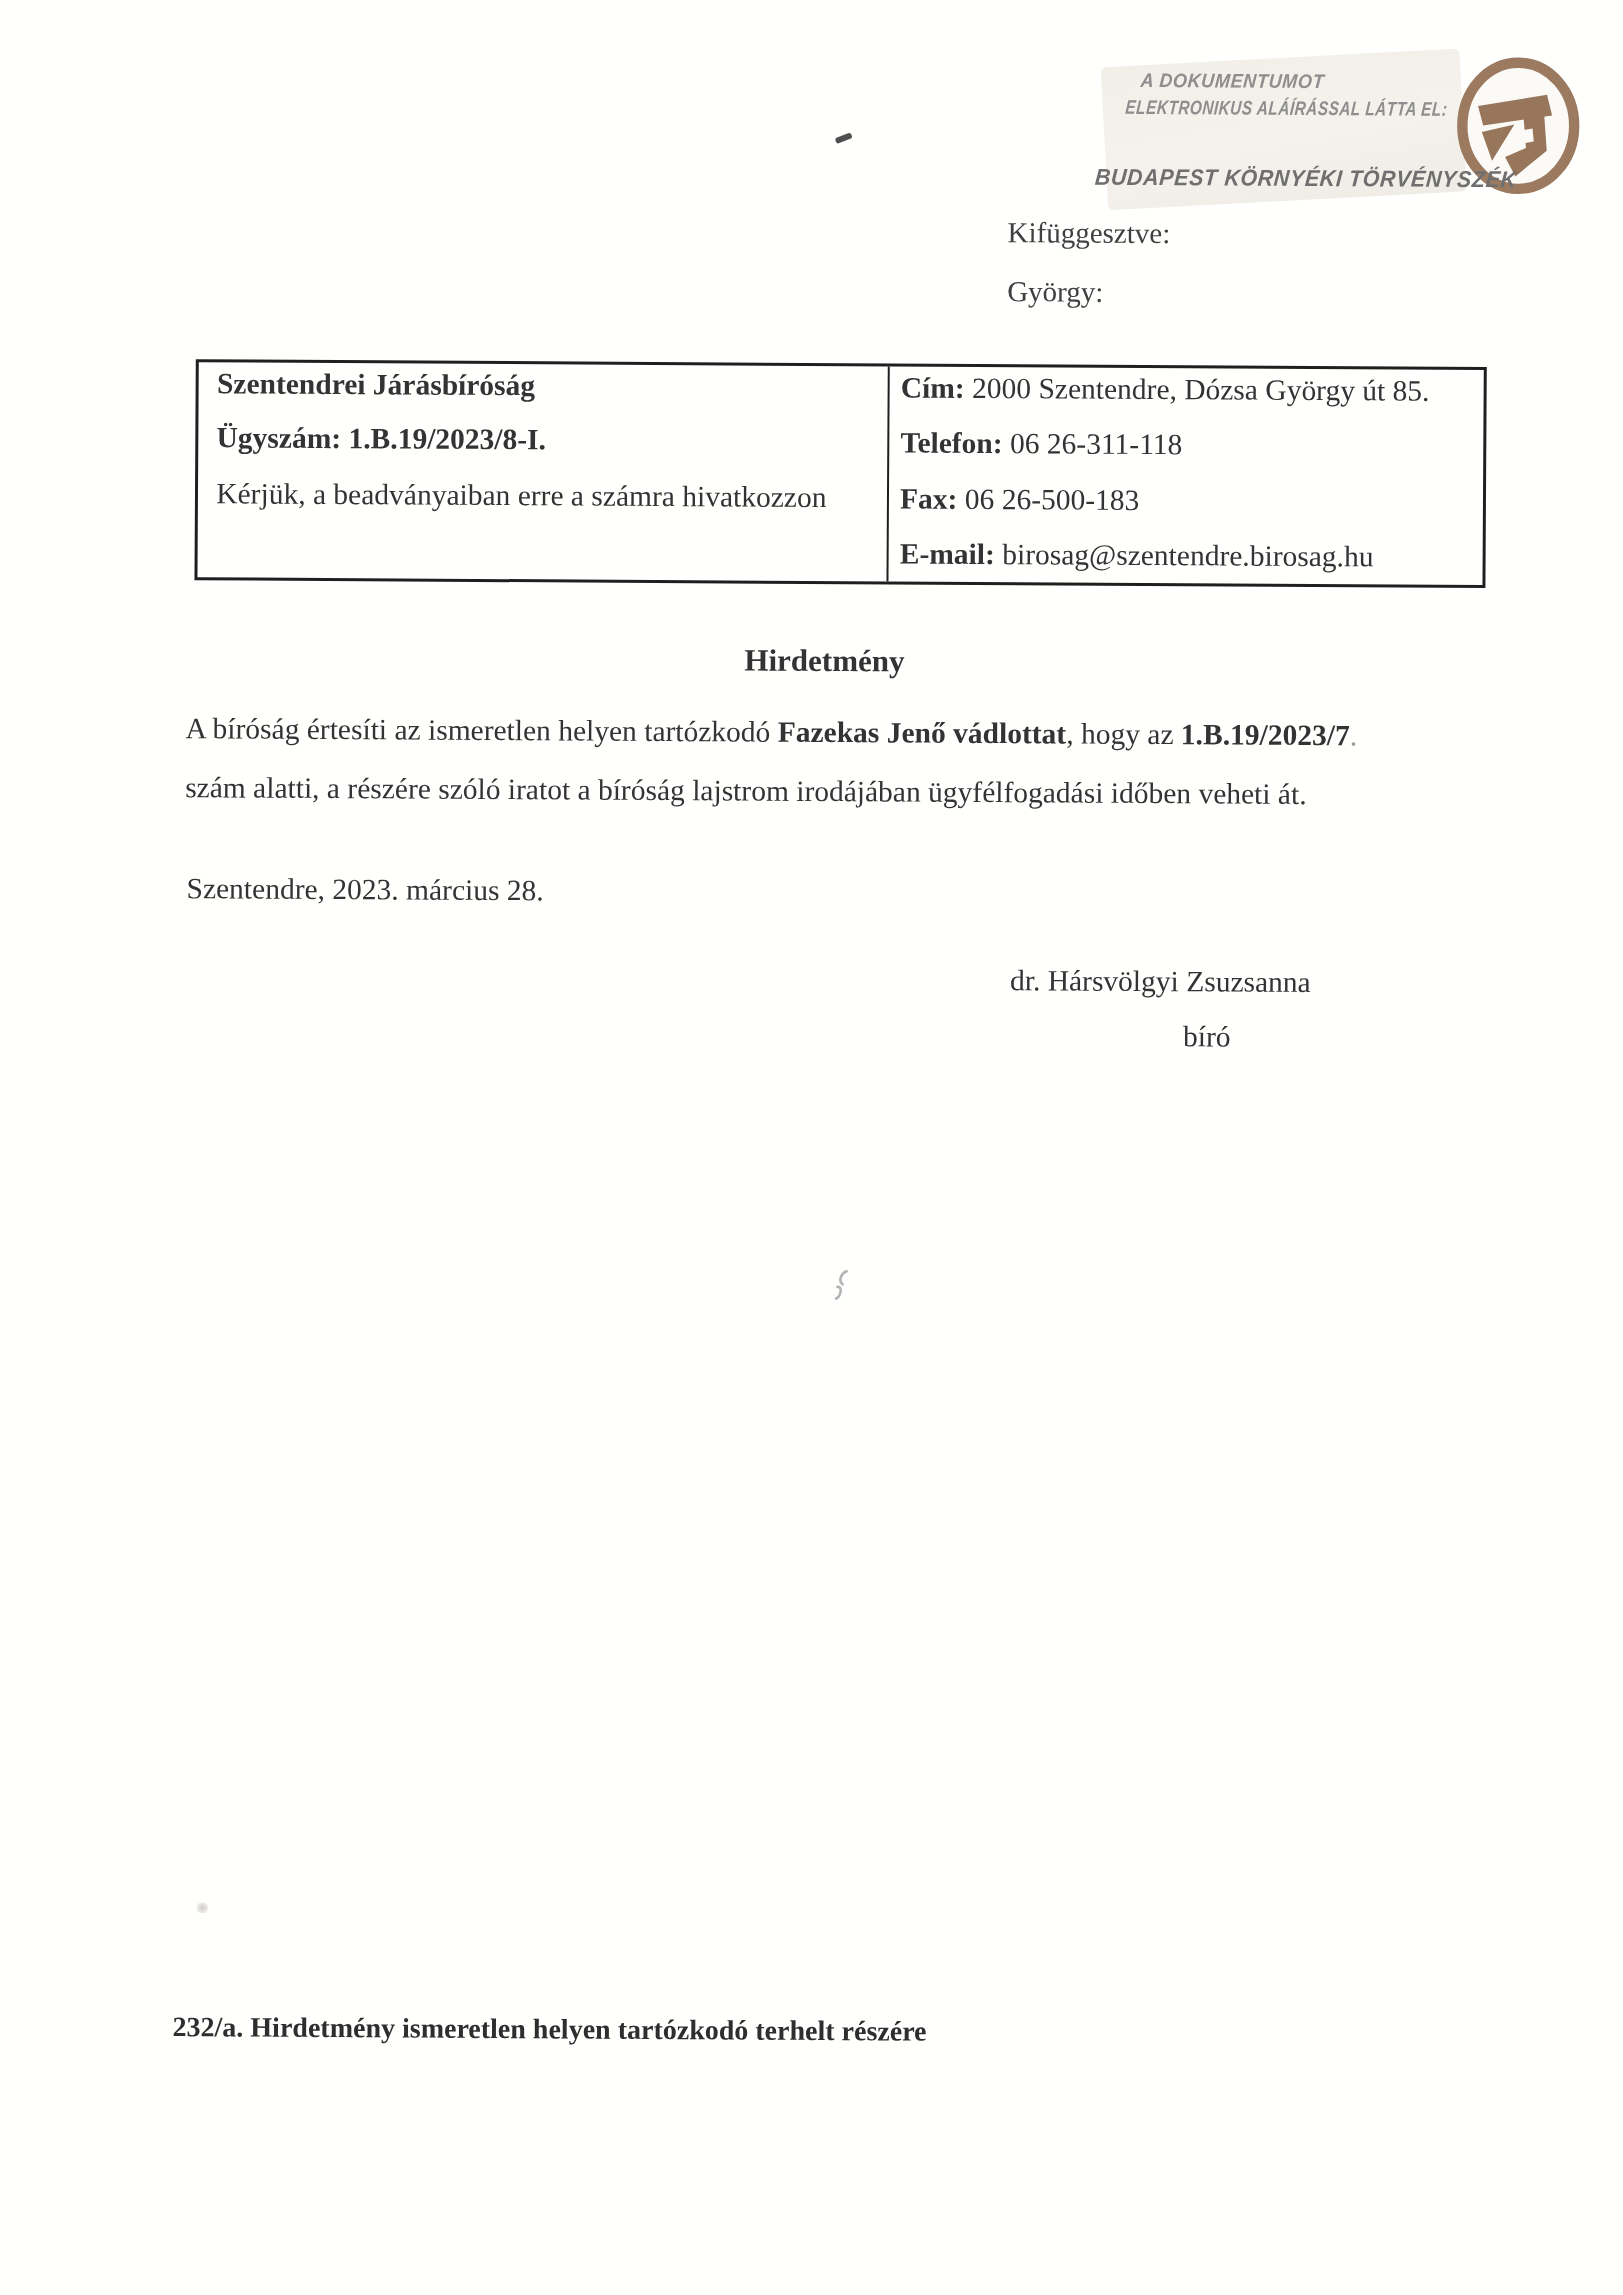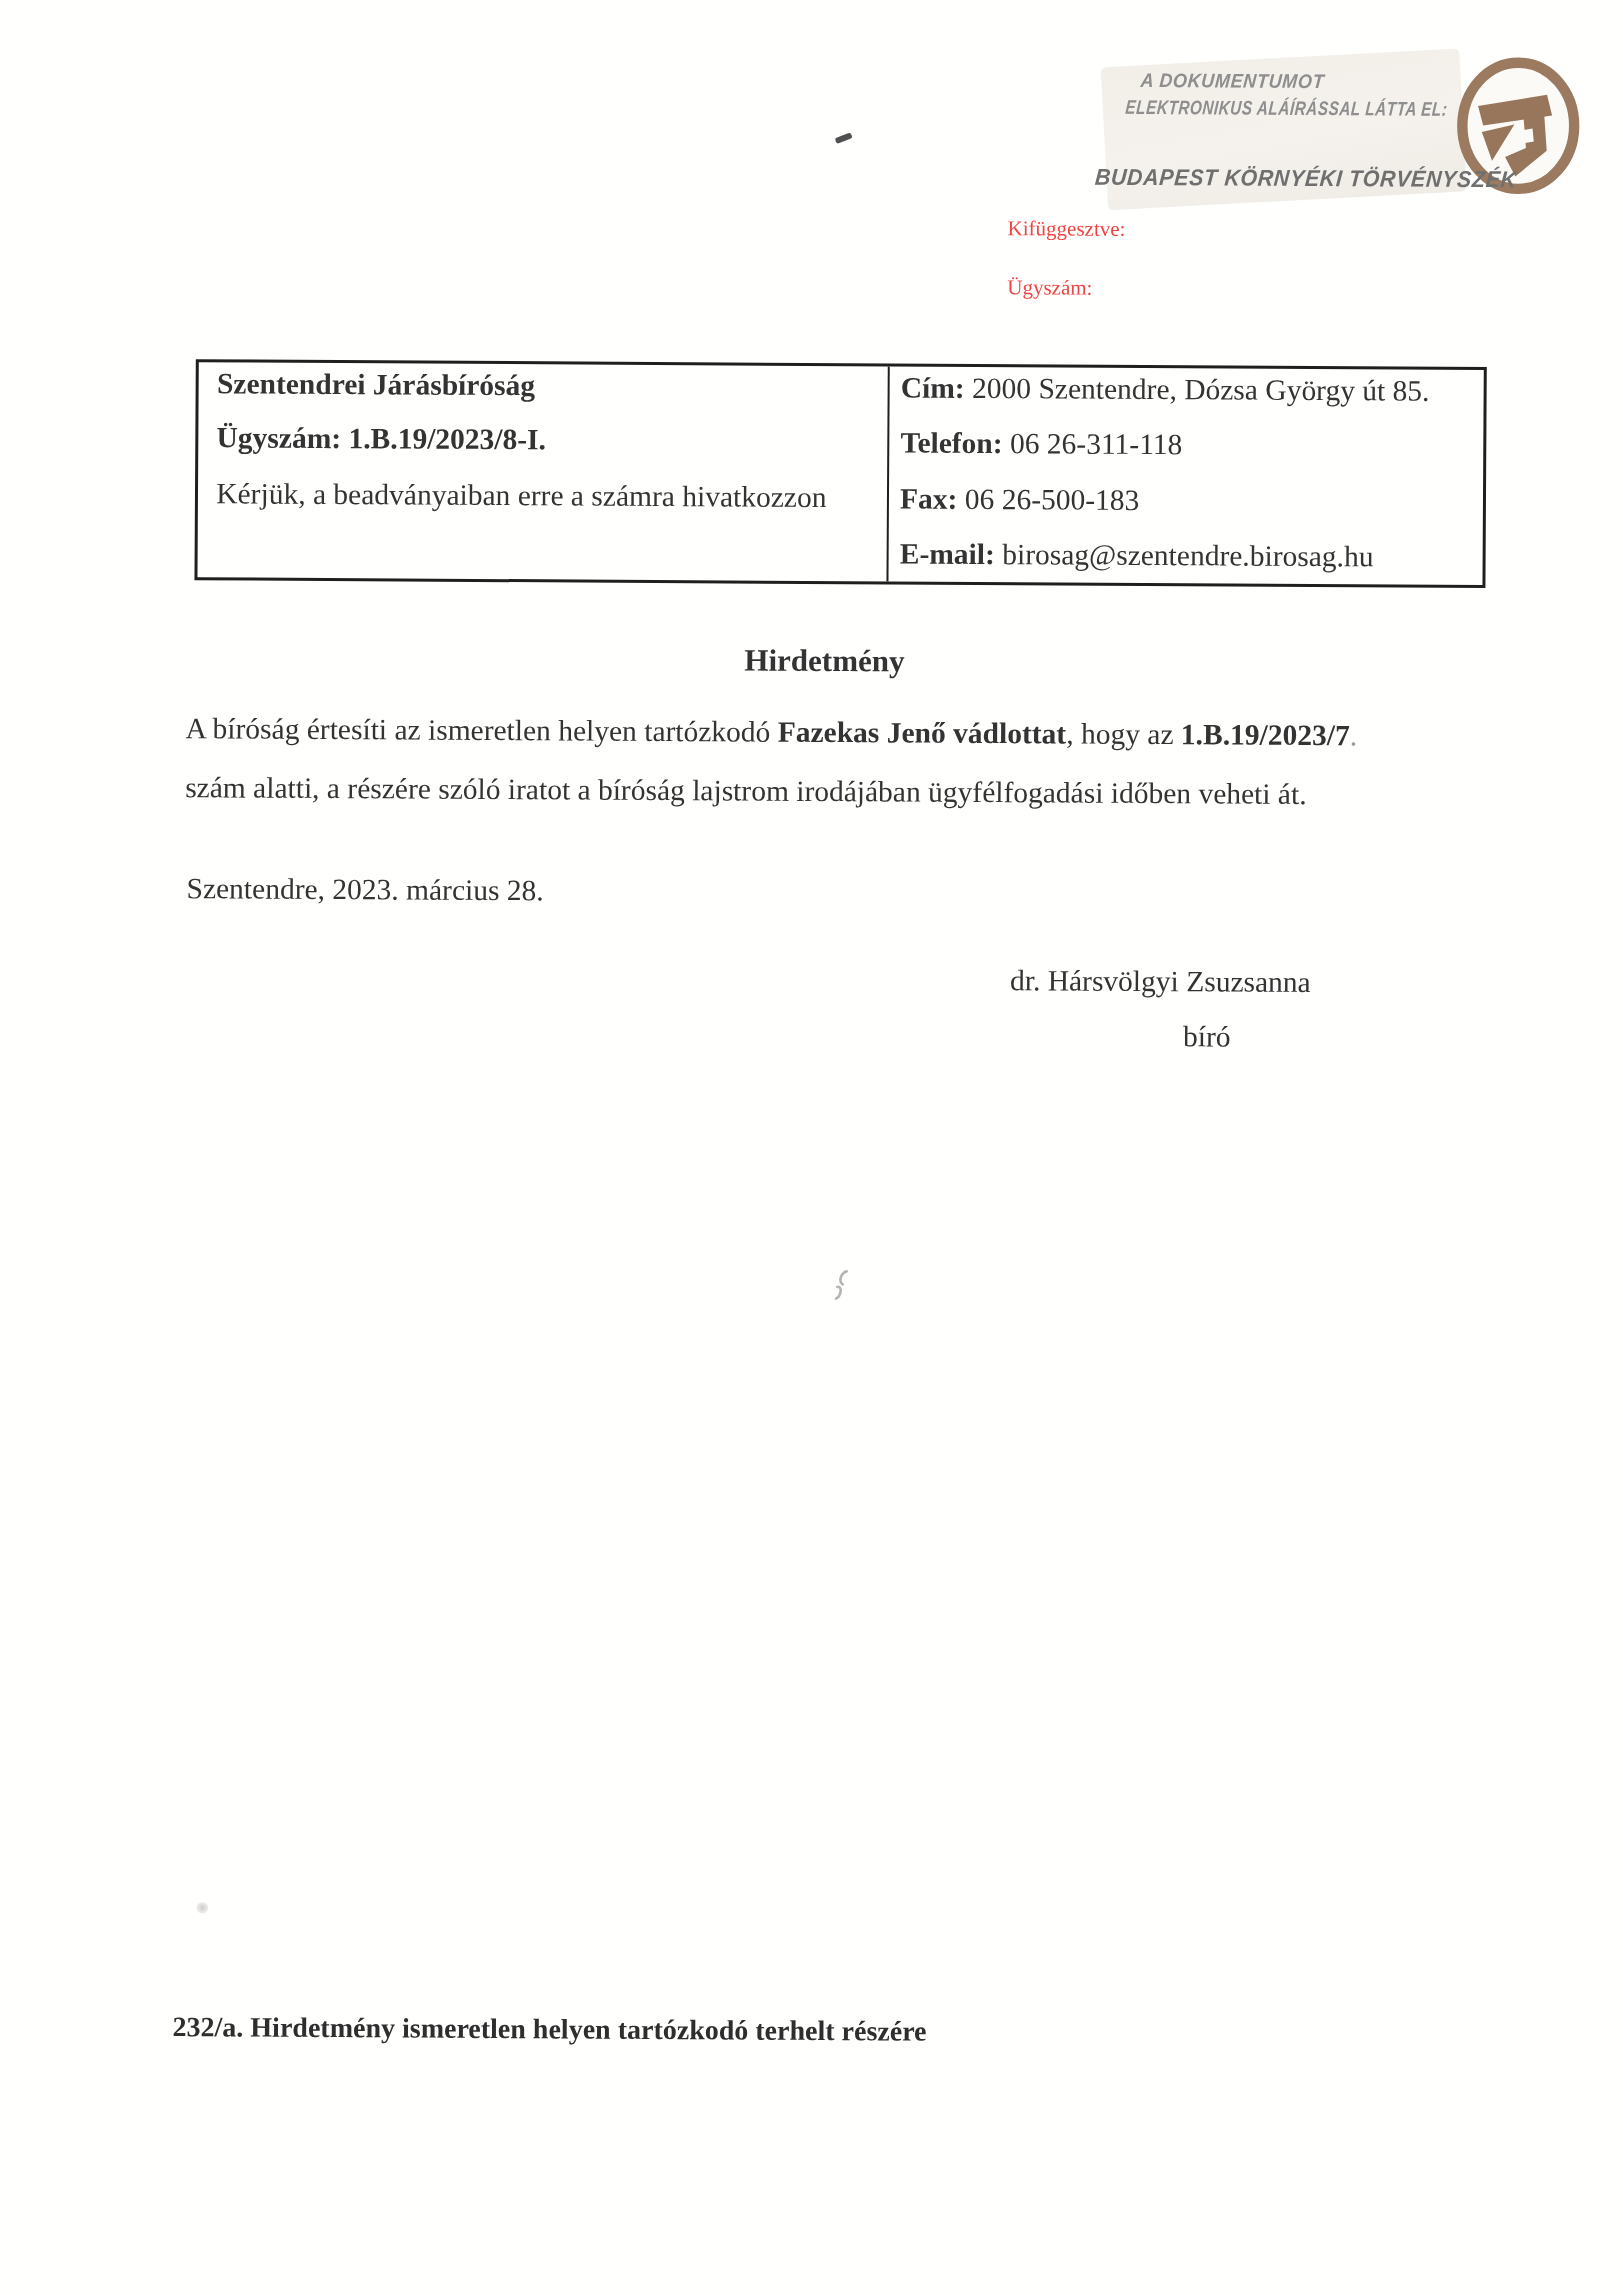--- a/index.html
+++ b/index.html
@@ -13,21 +13,21 @@
   .stamp-bg{position:absolute;left:1105px;top:50px;width:359px;height:143px;
             background:linear-gradient(173deg,#f2eee8 0%,#f5f2ed 55%,#efece6 100%);
             transform:rotate(-3.4deg);border-radius:5.2px;}
   .stampline{font-family:"Liberation Sans", sans-serif;font-weight:bold;font-style:italic;
              transform-origin:left top;color:#8e8e8e;}
   .s1{left:1142px;top:62px;font-size:19.6px;transform:skewX(-4deg) scaleX(0.92);letter-spacing:0.7px;}
   .s2{left:1127px;top:89px;font-size:19.6px;transform:skewX(-4deg) scaleX(0.78);letter-spacing:0.7px;}
   .s3{left:1097px;top:157px;font-size:23px;color:#6f6f6f;transform:skewX(-4deg) scaleX(0.93);letter-spacing:0.7px;}
   .logo{position:absolute;left:1454px;top:45px;width:130px;height:143px;}
   
-  .post{font-size:21px;color:#ef4444;}
+  .post{font-size:29px;color:#404040;}
   
   .ctable{position:absolute;left:198px;top:358px;width:1291px;height:221px;
           border:3.3px solid #1f1f1f;box-sizing:border-box;}
   .cell-l{position:absolute;left:0;top:0;width:691px;height:100%;
           border-right:2.6px solid #1f1f1f;box-sizing:border-box;}
   .cell-r{position:absolute;left:693px;top:0;right:0;height:100%;}
   .trow{position:absolute;white-space:nowrap;line-height:1.15;font-size:29.5px;}
   
   .title{font-size:31px;font-weight:bold;text-align:center;}
   .bodyline{font-size:29.5px;}
@@ -52,21 +52,21 @@
       <path d="M44,120 L94,108 L60,164 Z" fill="#97765b"></path>
       <path d="M106,72 L138,68 L144,148 L96,188 L80,158 L112,144 Z" fill="#97765b"></path>
       <path d="M100,118 L122,114 L124,134 L102,138 Z" fill="#fcfaf7"></path>
     </svg>
 
     <div class="abs stampline s1">A DOKUMENTUMOT</div>
     <div class="abs stampline s2">ELEKTRONIKUS ALÁÍRÁSSAL LÁTTA EL:</div>
     <div class="abs stampline s3">BUDAPEST KÖRNYÉKI TÖRVÉNYSZÉK</div>
 
     <div class="abs post" style="left:1009px;top:210px;">Kifüggesztve:</div>
-    <div class="abs post" style="left:1009px;top:269px;">Ügyszám:</div>
+    <div class="abs post" style="left:1009px;top:269px;">György:</div>
 
     <div class="ctable">
       <div class="cell-l">
         <div class="trow b" style="left:18.3px;top:5.2px;">Szentendrei Járásbíróság</div>
         <div class="trow b" style="left:18.3px;top:59px;">Ügyszám: 1.B.19/2023/8-I.</div>
         <div class="trow" style="left:18.3px;top:115px;">Kérjük, a beadványaiban erre a számra hivatkozzon</div>
       </div>
       <div class="cell-r">
         <div class="trow" style="left:9.2px;top:4.6px;"><span class="b">Cím:</span><span> 2000 Szentendre, Dózsa György út 85.</span></div>
         <div class="trow" style="left:9.2px;top:60px;"><span class="b">Telefon:</span><span> 06 26-311-118</span></div>

